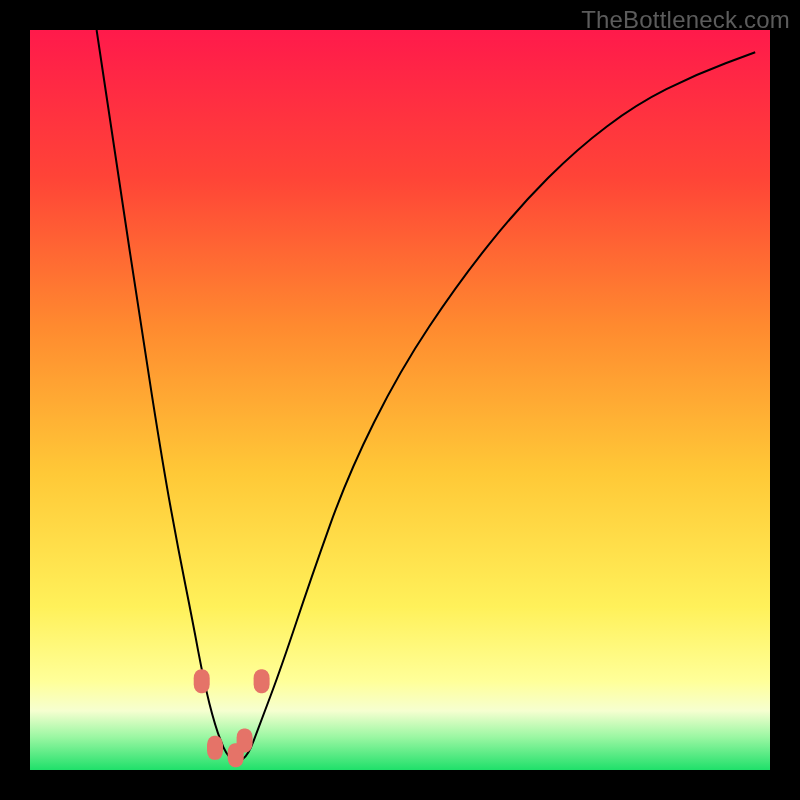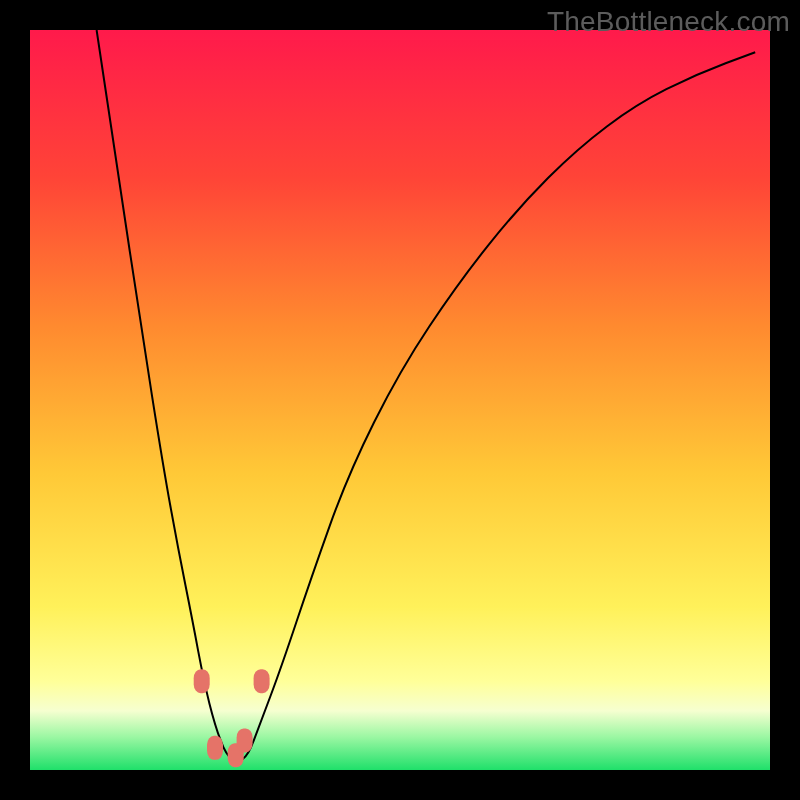--- a/index.html
+++ b/index.html
@@ -24,21 +24,21 @@
     left: 0;
     top: 0;
     width: 740px;
     height: 740px;
   }
   .watermark {
     position: absolute;
     top: 6px;
     right: 10px;
     color: #5c5c5c;
-    font-size: 28px;
+    font-size: 24px;
     letter-spacing: 0.2px;
     font-weight: 400;
   }
 </style>
 </head>
 <body>
 
 <div class="frame">
   <svg class="plot" viewBox="0 0 740 740" preserveAspectRatio="none">
     <defs>

